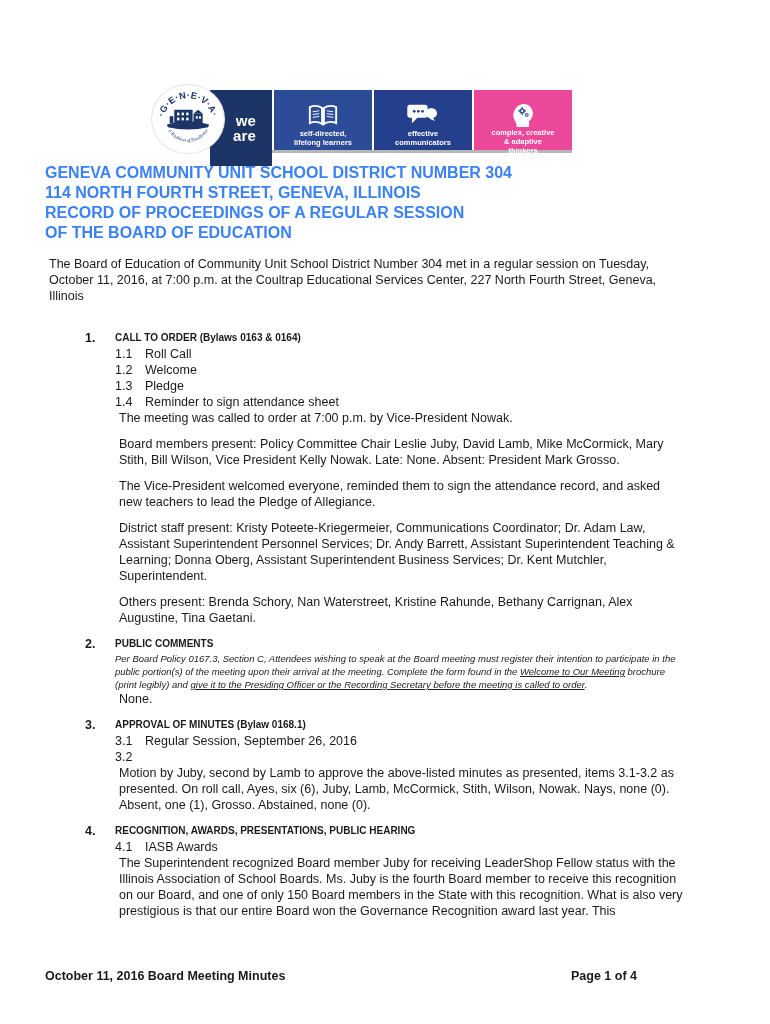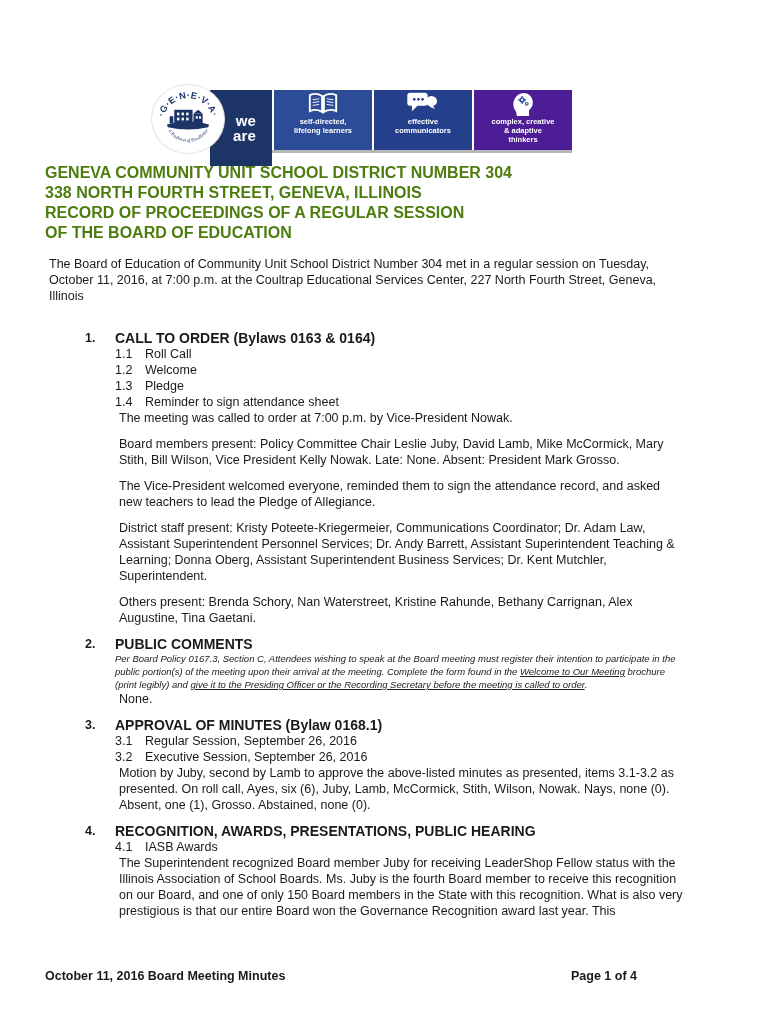--- a/index.html
+++ b/index.html
@@ -10,41 +10,41 @@
     color:#1a1a1a;
   }
   
   .banner{position:absolute;left:210px;top:90px;width:362px;height:60px;display:flex;gap:2px;}
   .banner-strip{position:absolute;left:212px;top:150px;width:360px;height:3px;background:#b7b7b7;}
   .weare-seg{width:62px;height:76px;display:flex;align-items:center;text-align:right;}
   .weare-text{
     padding-left:23px;color:#fff;font-weight:bold;font-size:15px;line-height:15px;
     white-space:pre-line;letter-spacing:.2px;
   }
-  .panel{flex:1;height:60px;display:flex;flex-direction:column;align-items:center;justify-content:flex-start;padding-top:0;box-sizing:border-box;}
+  .panel{flex:1;height:60px;display:flex;flex-direction:column;align-items:center;justify-content:flex-start;padding-top:12px;box-sizing:border-box;}
   .panel-icon{height:26px;display:flex;align-items:center;justify-content:center;}
   .panel-label{
     margin-top:1px;color:#fff;font-weight:bold;font-size:7.5px;line-height:9px;
     text-align:center;white-space:pre-line;
   }
   .seal{
     position:absolute;left:151px;top:84px;width:74px;height:70px;border-radius:50%;
     background:#fff;border:1px solid #e3e3e3;box-sizing:border-box;z-index:2;
     display:flex;align-items:center;justify-content:center;
   }
   
   .doc{position:absolute;left:45px;top:163px;width:640px;}
-  .title-line{font-weight:bold;font-size:16px;line-height:20px;color:#4d7c0f;}
+  .title-line{font-weight:bold;font-size:16px;line-height:20px;color:#3b82f6;}
   .intro{margin-top:13px;font-size:12.5px;line-height:16px;}
   .sections{margin-top:26px;}
   .section{display:flex;margin-top:10px;}
   .section:first-child{margin-top:0;}
   .sec-num{width:30px;margin-left:40px;font-weight:bold;font-size:12.5px;line-height:16px;flex:none;}
   .sec-body{flex:1;min-width:0;}
-  .sec-heading{font-weight:bold;font-size:14px;line-height:16px;}
+  .sec-heading{font-weight:bold;font-size:10px;line-height:16px;}
   .agenda-item{display:flex;font-size:12.5px;line-height:16px;}
   .item-num{width:30px;flex:none;}
   .para{margin:10px 0 0 4px;font-size:12.5px;line-height:16px;}
   .para.first{margin-top:0;}
   .policy-note{
     font-size:9.5px;line-height:13px;font-style:italic;color:#222;width:578px;max-width:100%;
   }
   .policy-note .u{text-decoration:underline;}
   
   .footer-left{position:absolute;left:45px;top:969px;font-weight:bold;font-size:12.5px;}
@@ -88,21 +88,21 @@
           <path d="M3 2 h16 a3 3 0 0 1 3 3 v8 a3 3 0 0 1 -3 3 h-8 l-6 6 v-6 h-2 a3 3 0 0 1 -3 -3 V5 a3 3 0 0 1 3 -3 z" fill="#ffffff"></path>
           <circle cx="7.5" cy="9" r="1.5" fill="#24408c"></circle>
           <circle cx="12" cy="9" r="1.5" fill="#24408c"></circle>
           <circle cx="16.5" cy="9" r="1.5" fill="#24408c"></circle>
         </svg>
       </div>
       <div class="panel-label">effective
 communicators</div>
     </div>
 
-    <div class="panel" style="background:#4c1d95">
+    <div class="panel" style="background:#ec4899">
       <div class="panel-icon">
         <svg width="22" height="25" viewBox="0 0 24 28">
           <path fill="#ffffff" d="M5 28 c0 -3 -0.6 -4.6 -2.1 -7 C-0.8 15 1.8 6 9 3 c6 -2.4 12.7 1 13.8 8 c0.8 5 -1.4 8.2 -4 10.2 L18.8 28 z"></path>
           <g fill="#33579f">
             <rect x="10.2" y="5.6" width="1.6" height="1.8"></rect>
             <rect x="10.2" y="12.6" width="1.6" height="1.8"></rect>
             <rect x="6.7" y="9.1" width="1.8" height="1.6"></rect>
             <rect x="13.5" y="9.1" width="1.8" height="1.6"></rect>
             <circle cx="11" cy="10" r="3.1"></circle>
             <circle cx="16.2" cy="14.4" r="2.2"></circle>
@@ -148,21 +148,21 @@
         <rect x="44.5" y="33" width="2.2" height="2.6"></rect>
           <rect x="48" y="33" width="2.2" height="2.6"></rect>
       </g>
     </svg>
   </div>
 
   <div class="doc">
 
     <div>
       <div class="title-line">GENEVA COMMUNITY UNIT SCHOOL DISTRICT NUMBER 304</div>
-      <div class="title-line">338 NORTH FOURTH STREET, GENEVA, ILLINOIS</div>
+      <div class="title-line">114 NORTH FOURTH STREET, GENEVA, ILLINOIS</div>
       <div class="title-line">RECORD OF PROCEEDINGS OF A REGULAR SESSION</div>
       <div class="title-line">OF THE BOARD OF EDUCATION</div>
     </div>
 
     <p class="intro para" style="margin-top:13px;">The Board of Education of Community Unit School District Number 304 met in a regular session on Tuesday, October 11, 2016, at 7:00 p.m. at the Coultrap Educational Services Center, 227 North Fourth Street, Geneva, Illinois</p>
 
     <div class="sections">
 
       <div class="section">
         <div class="sec-num">1.</div>
@@ -204,21 +204,20 @@
       <div class="section">
         <div class="sec-num">3.</div>
         <div class="sec-body">
           <div class="sec-heading">APPROVAL OF MINUTES (Bylaw 0168.1)</div>
           <div class="agenda-item">
             <span class="item-num">3.1</span>
             <span class="item-text">Regular Session, September 26, 2016</span>
           </div>
           <div class="agenda-item">
             <span class="item-num">3.2</span>
-            <span class="item-text">Executive Session, September 26, 2016</span>
           </div>
           <p class="para first">Motion by Juby, second by Lamb to approve the above-listed minutes as presented, items 3.1-3.2 as presented.  On roll call, Ayes, six (6), Juby, Lamb, McCormick, Stith, Wilson, Nowak.  Nays, none (0).  Absent, one (1), Grosso.  Abstained, none (0).</p>
         </div>
       </div>
 
       <div class="section">
         <div class="sec-num">4.</div>
         <div class="sec-body">
           <div class="sec-heading">RECOGNITION, AWARDS, PRESENTATIONS, PUBLIC HEARING</div>
           <div class="agenda-item">

